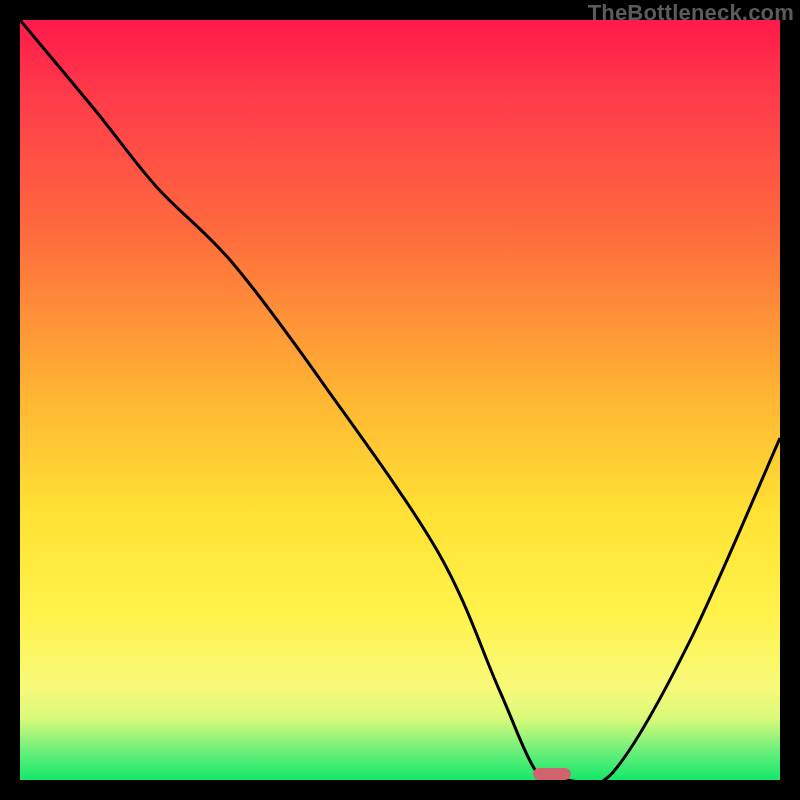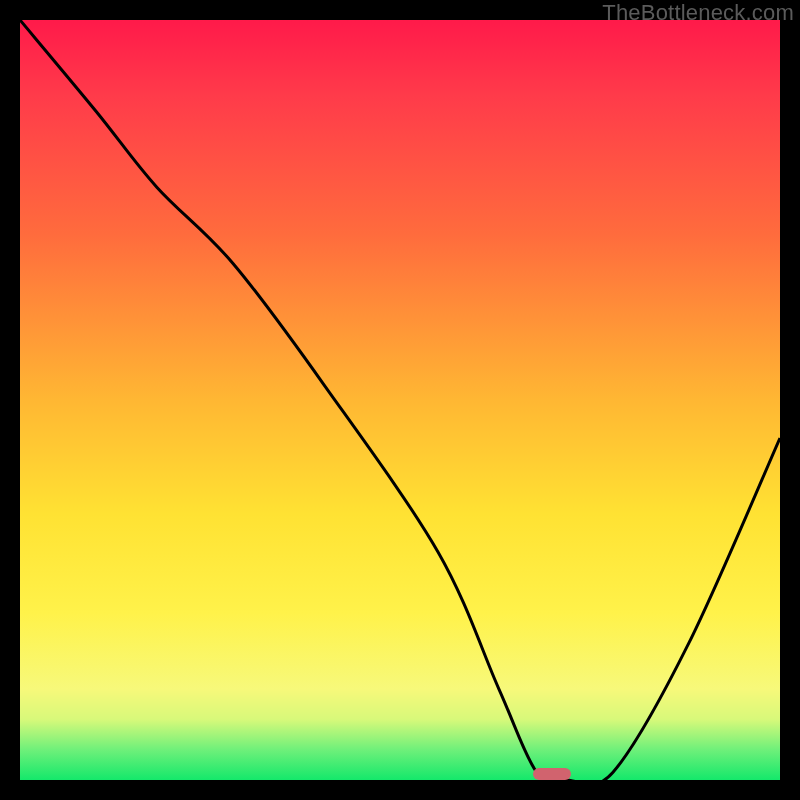--- a/index.html
+++ b/index.html
@@ -27,21 +27,21 @@
       #d8f97a 92%,
       #6ff07a 96%,
       #14e86b 100%);
   }
   .watermark {
     position: absolute;
     top: 0px;
     right: 6px;
     font-family: Arial, Helvetica, sans-serif;
     font-size: 22px;
-    font-weight: 400;
+    font-weight: 700;
     color: #5b5b5b;
     letter-spacing: 0.2px;
   }
   svg.curve {
     position: absolute;
     left: 0;
     top: 0;
     width: 760px;
     height: 760px;
   }

